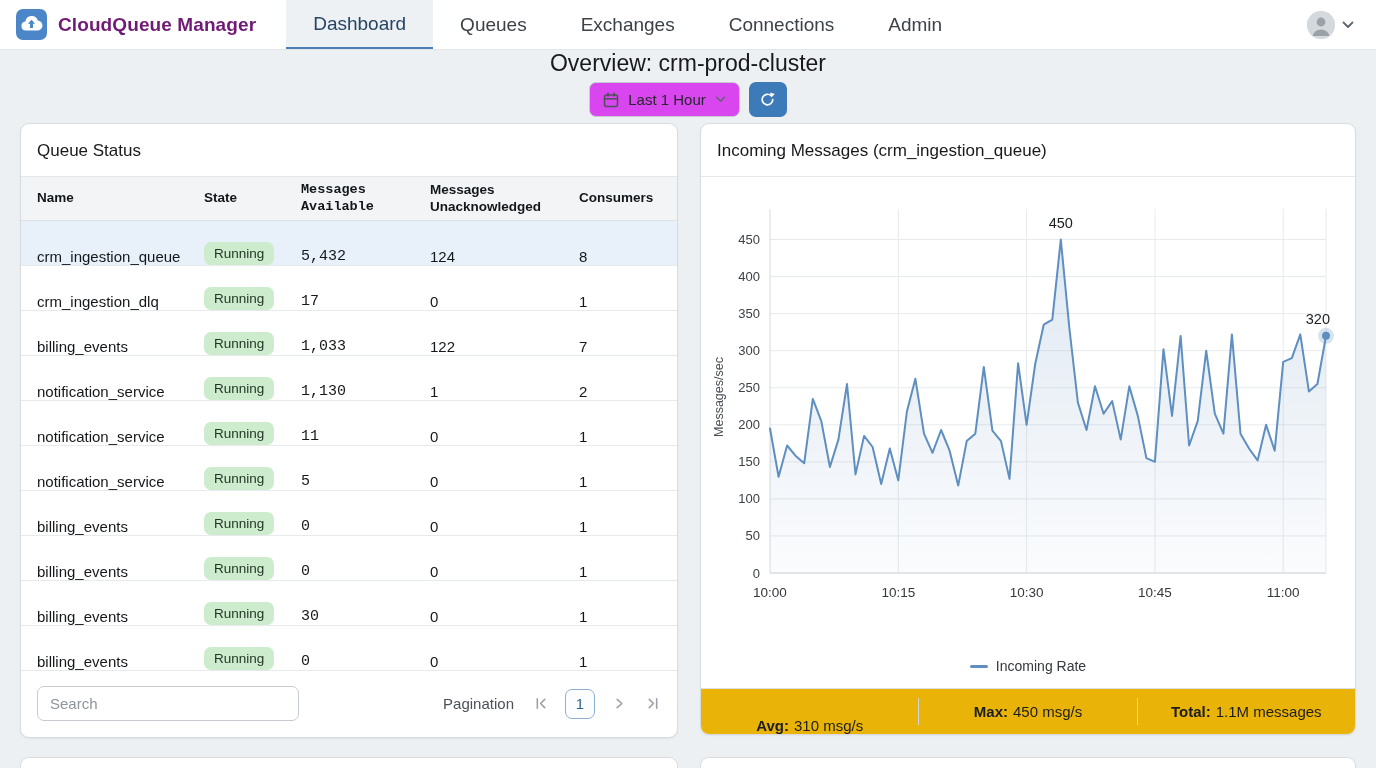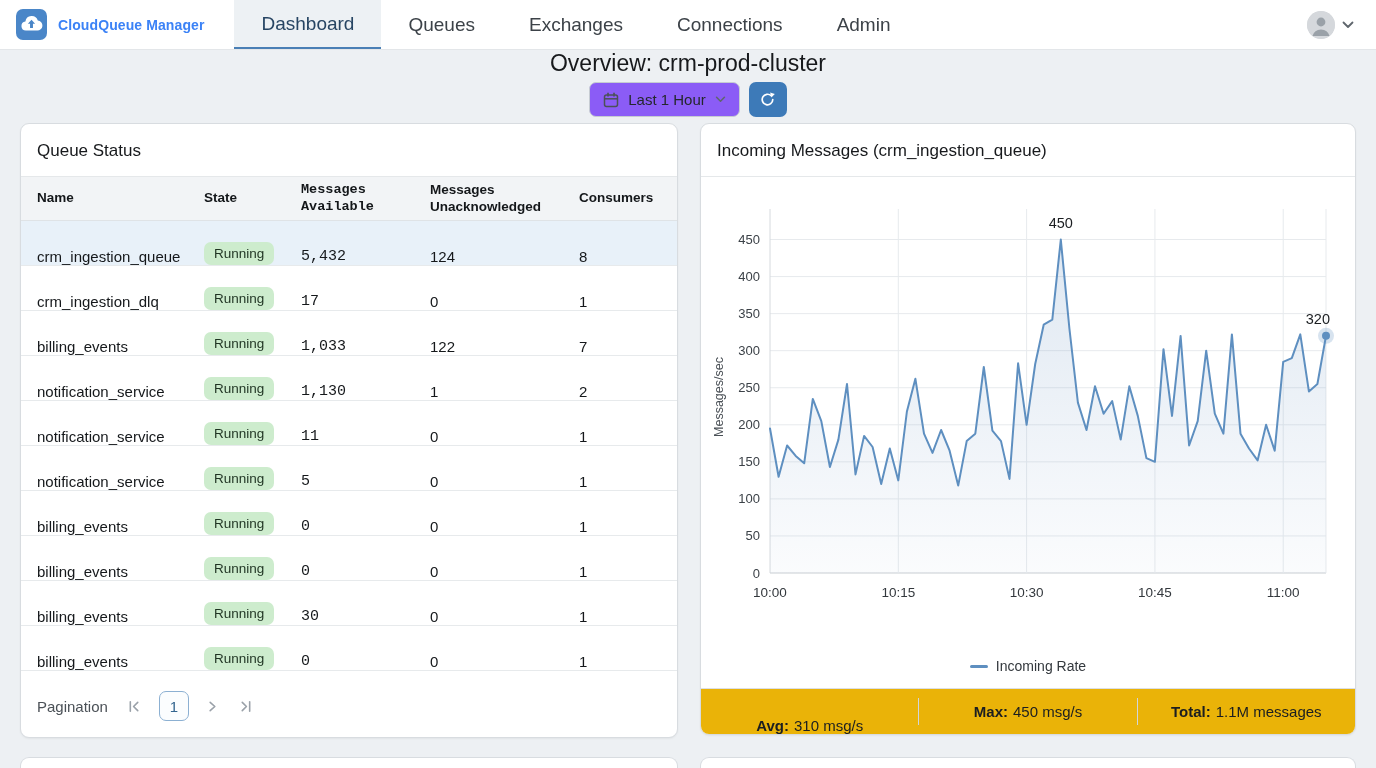--- a/index.html
+++ b/index.html
@@ -2,32 +2,32 @@
 <html><head>
 <meta charset="utf-8">
 <style>
   * { box-sizing: border-box; margin: 0; padding: 0; }
   html,body { width:1376px; height:768px; overflow:hidden; }
   body { background:#edf0f3; font-family:"Liberation Sans", sans-serif; color:#1c1e21; }
 
   
   .navbar { height:50px; background:#fff; border-bottom:1px solid #e3e6e9; display:flex; align-items:stretch; padding-left:16px; padding-right:22px; }
   .brand { display:flex; align-items:center; gap:11px; margin-right:30px; }
-  .brand-title { font-size:14px; font-weight:700; color:#3b82f6; letter-spacing:.1px; }
+  .brand-title { font-size:19px; font-weight:700; color:#701a75; letter-spacing:.1px; }
   .tabs { display:flex; align-items:stretch; }
   .tab { display:flex; align-items:center; padding:0 27px; font-size:19px; color:#3c4248; cursor:pointer; }
   .tab.active { background:#edf1f4; color:#274563; border-bottom:2px solid #4a7fb5; }
   .nav-right { margin-left:auto; display:flex; align-items:center; gap:7px; }
   .avatar { width:28px; height:28px; border-radius:50%; overflow:hidden; background:#d5d8dc; display:flex; align-items:center; justify-content:center; }
 
   
   .toolbar { height:73px; display:flex; align-items:center; justify-content:space-between; padding:0 20px 6px;flex-direction:column; }
   .page-title { font-size:23px; font-weight:500; color:#17191c; }
   .controls { display:flex; gap:9px; }
-  .time-btn { height:35px; background:#8b5cf6; border:1px solid #c6ccd2; border-radius:7px; display:flex; align-items:center; gap:9px; padding:0 13px; font-size:15px; color:#24282c; cursor:pointer; }
+  .time-btn { height:35px; background:#d946ef; border:1px solid #c6ccd2; border-radius:7px; display:flex; align-items:center; gap:9px; padding:0 13px; font-size:15px; color:#24282c; cursor:pointer; }
   .refresh-btn { width:38px; height:35px; background:#3d7ab8; border:none; border-radius:7px; display:flex; align-items:center; justify-content:center; cursor:pointer; }
 
   
   .content { display:flex; gap:22px; padding:0 20px; }
   .card { background:#fff; border:1px solid #d8dce0; border-radius:9px; box-shadow:0 1px 2px rgba(0,0,0,.05); }
   .queue-card { width:658px; height:615px; display:flex; flex-direction:column; overflow:hidden; }
   .chart-card { width:656px; height:612px; display:flex; flex-direction:column; overflow:hidden; }
   .card-title-row { padding:17px 16px 15px; font-size:17px; font-weight:500; color:#17191c; border-bottom:1px solid #e5e8ea; }
 
   
@@ -223,20 +223,21 @@
         <div class="trow">
         <div class="c-name">billing_events</div>
         <div class="c-state"><span class="badge">Running</span></div>
         <div class="c-avail">0</div>
         <div class="c-unack">0</div>
         <div class="c-cons">1</div>
       </div>
       </div>
 
     <div class="table-footer">
+      <input class="search-input" type="text" placeholder="Search" style="">
       <div class="pagination">
         <span class="pag-label">Pagination</span>
         <span class="pag-icon">
           <svg width="13" height="13" viewBox="0 0 14 14">
               <line x1="2.5" y1="2" x2="2.5" y2="12" stroke="#9aa1a9" stroke-width="1.7" stroke-linecap="round"></line>
               <polyline points="10.5,2.5 6,7 10.5,11.5" fill="none" stroke="#9aa1a9" stroke-width="1.7" stroke-linecap="round" stroke-linejoin="round"></polyline>
             </svg>
         </span>
         <span class="page-box">1</span>
         <span class="pag-icon">

